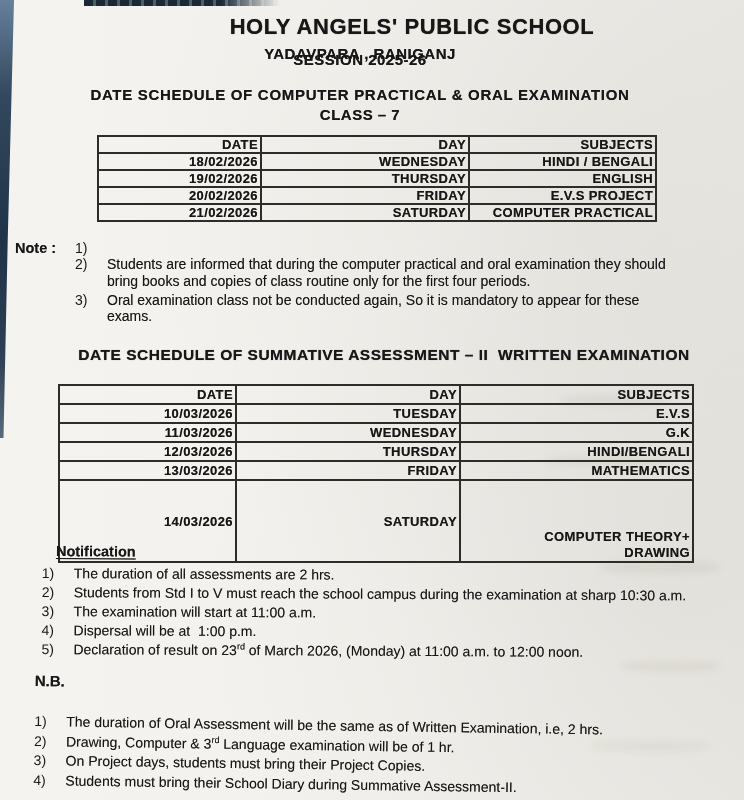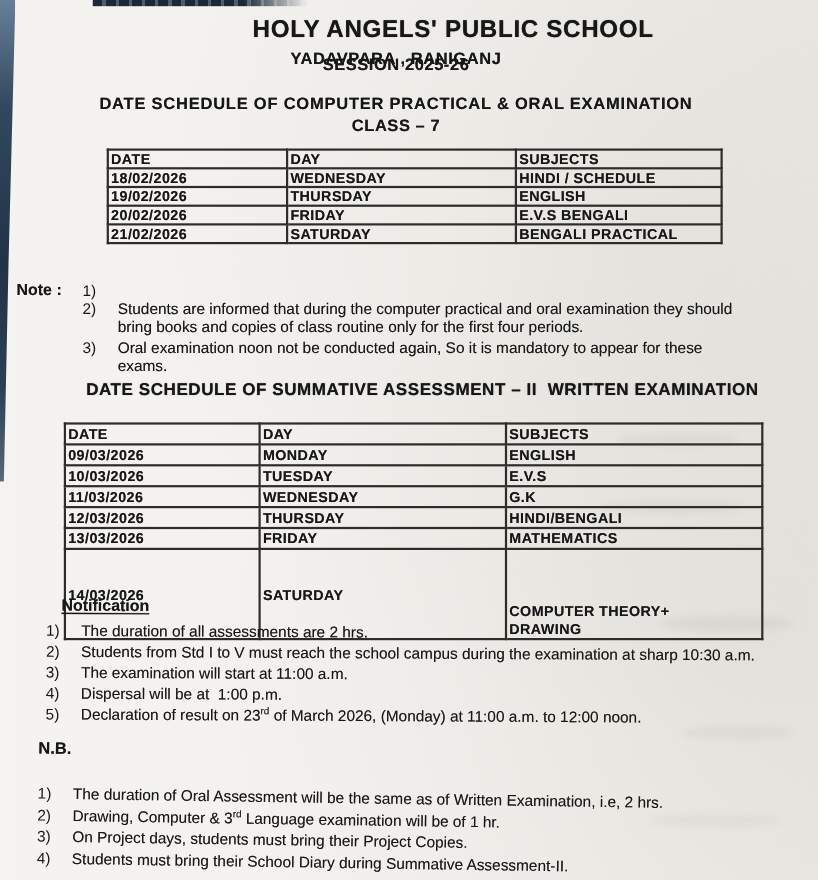--- a/index.html
+++ b/index.html
@@ -40,31 +40,31 @@
   .session{top:51px;}
   .title1{top:86px;letter-spacing:0.7px;}
   .classline{top:106px;}
 
   
   table{border-collapse:collapse;position:absolute;table-layout:fixed;background:transparent;}
   .t1{left:97px;top:135px;width:558px;}
   .t2{left:58px;top:384px;width:634px;}
   table,td,th{border:2px solid #2e2c29;}
   td,th{
-    padding:0 2px;text-align:left;vertical-align:middle;
+    padding:0 2px;text-align:right;vertical-align:middle;
     font-size:13px;font-weight:bold;letter-spacing:0.4px;
     text-shadow:0 0 0.5px rgba(15,15,15,.65);
     overflow:hidden;
   }
   .t1 td,.t1 th{height:15px;}
   .t2 td,.t2 th{height:17px;}
   .wrapcell span{display:inline-block;max-width:180px;line-height:16px;margin-top:48px;}
 
   
-  .note{position:absolute;left:15px;top:240px;width:712px;margin-top:16px;}
+  .note{position:absolute;left:15px;top:240px;width:712px;}
   .note-row{display:grid;grid-template-columns:60px 32px 1fr;align-items:start;}
   .note-label{font-weight:bold;font-size:14.5px;text-shadow:0 0 0.5px rgba(15,15,15,.6);}
   .inum{font-size:14px;}
   .itext{font-size:14px;line-height:16.5px;margin-bottom:2.5px;text-shadow:0 0 0.35px rgba(25,25,25,.5);}
   .note .itext{max-width:575px;}
 
   
   .title2{
     position:absolute;left:0;top:346px;width:744px;text-align:center;
     font-size:15.5px;font-weight:bold;letter-spacing:0.5px;white-space:pre-wrap;
@@ -118,77 +118,72 @@
       </colgroup>
     <tbody>
         <tr>
       <th>DATE</th>
       <th>DAY</th>
       <th>SUBJECTS</th>
     </tr>
     <tr>
       <td>18/02/2026</td>
       <td>WEDNESDAY</td>
-      <td>HINDI / SCHEDULE</td>
+      <td>HINDI / BENGALI</td>
     </tr>
     <tr>
       <td>19/02/2026</td>
       <td>THURSDAY</td>
       <td>ENGLISH</td>
     </tr>
     <tr>
       <td>20/02/2026</td>
       <td>FRIDAY</td>
-      <td>E.V.S BENGALI</td>
+      <td>E.V.S PROJECT</td>
     </tr>
     <tr>
       <td>21/02/2026</td>
       <td>SATURDAY</td>
-      <td>BENGALI PRACTICAL</td>
+      <td>COMPUTER PRACTICAL</td>
     </tr>
   </tbody>
     </table>
 
   <div class="note">
     <div class="note-row">
       <span class="note-label">Note :</span>
       <span class="inum">1)</span>
     </div>
     <div class="note-row">
       <span class="note-label"></span>
       <span class="inum">2)</span>
       <span class="itext">Students are informed that during the computer practical and oral examination they should bring books and copies of class routine only for the first four periods.</span>
     </div>
     <div class="note-row">
       <span class="note-label"></span>
       <span class="inum">3)</span>
-      <span class="itext">Oral examination noon not be conducted again, So it is mandatory to appear for these exams.</span>
+      <span class="itext">Oral examination class not be conducted again, So it is mandatory to appear for these exams.</span>
     </div>
   </div>
 
   <div class="title2">DATE SCHEDULE OF SUMMATIVE ASSESSMENT – II  WRITTEN EXAMINATION</div>
 
   <table class="t2">
     <colgroup>
         <col style="width:177px">
         <col style="width:224px">
         <col style="width:233px">
       </colgroup>
     <tbody>
         <tr>
       <th>DATE</th>
       <th>DAY</th>
       <th>SUBJECTS</th>
     </tr>
     <tr>
-      <td>09/03/2026</td>
-      <td>MONDAY</td>
-      <td>ENGLISH</td>
-    </tr>
-    <tr>
       <td>10/03/2026</td>
       <td>TUESDAY</td>
       <td>E.V.S</td>
     </tr>
     <tr>
       <td>11/03/2026</td>
       <td>WEDNESDAY</td>
       <td>G.K</td>
     </tr>
     <tr>

